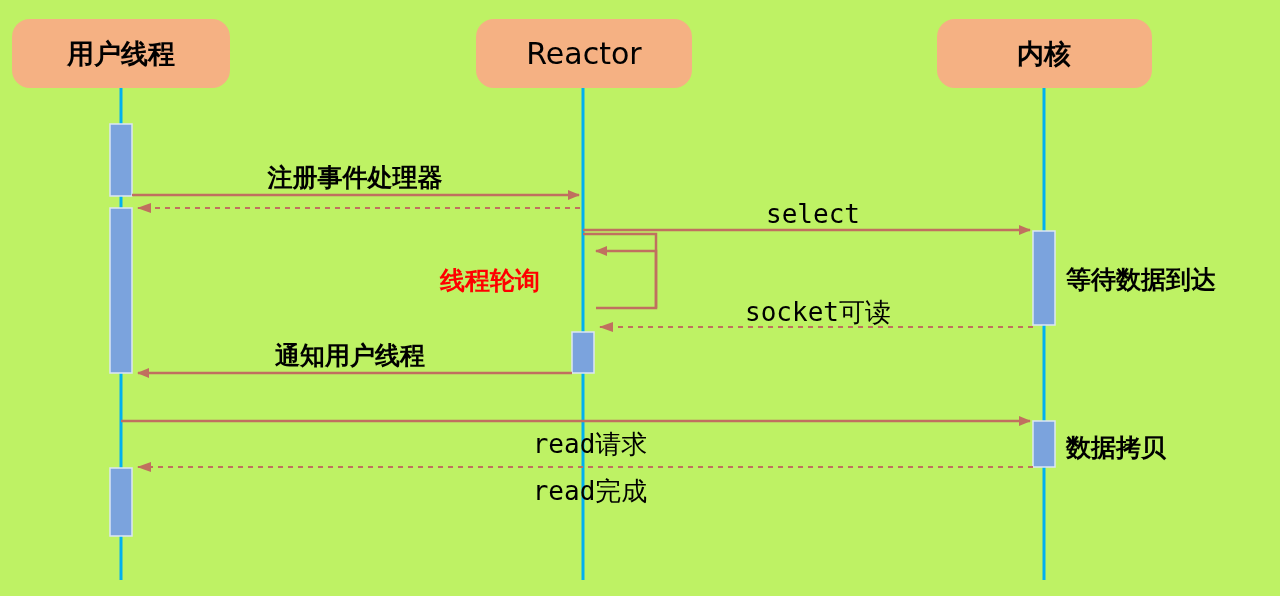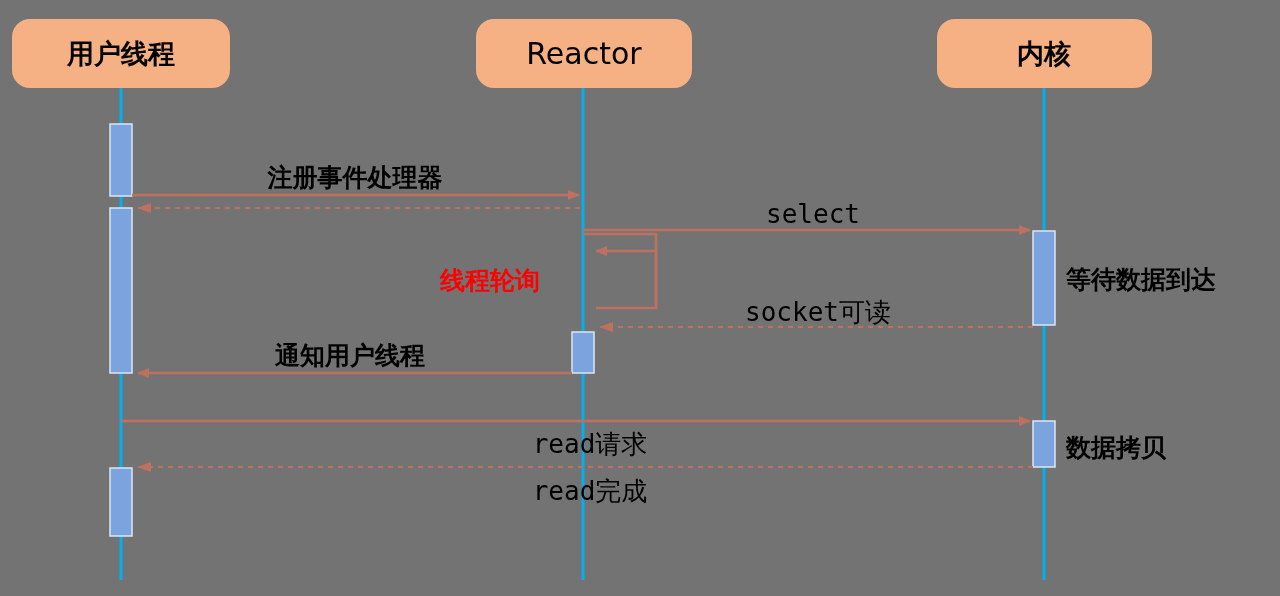--- a/index.html
+++ b/index.html
@@ -10,21 +10,21 @@
   body {
     width: 1280px;
     height: 596px;
     font-family: "Liberation Sans", sans-serif;
     overflow: hidden;
   }
   #diagram {
     position: relative;
     width: 1280px;
     height: 596px;
-    background: #737373;
+    background: #bef264;
   }
   #diagram svg {
     position: absolute;
     left: 0;
     top: 0;
   }
   .participant-label {
     font-family: "DejaVu Sans", sans-serif;
     font-weight: bold;
     font-size: 27px;

